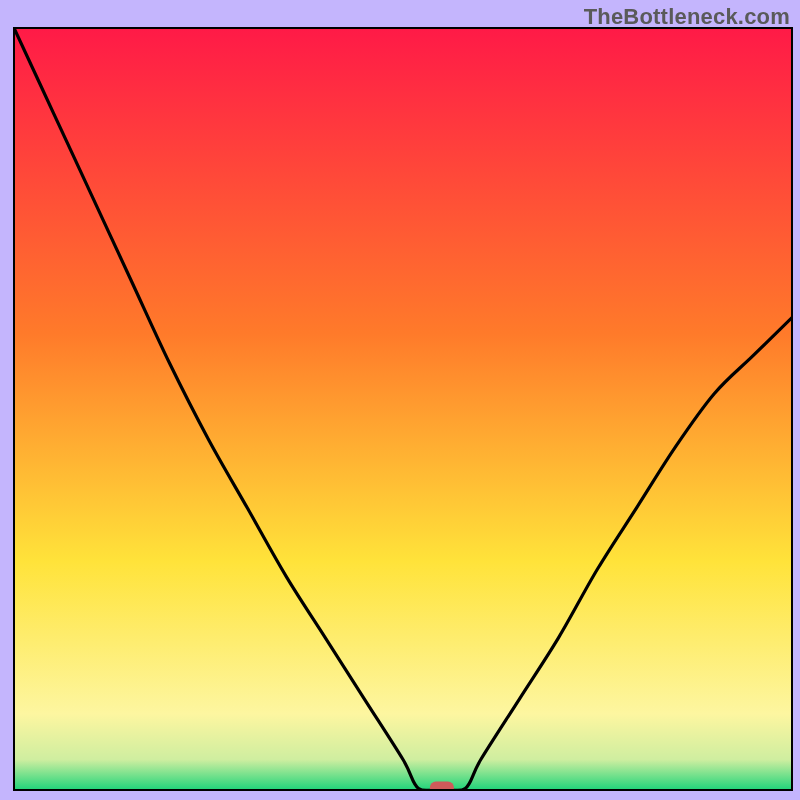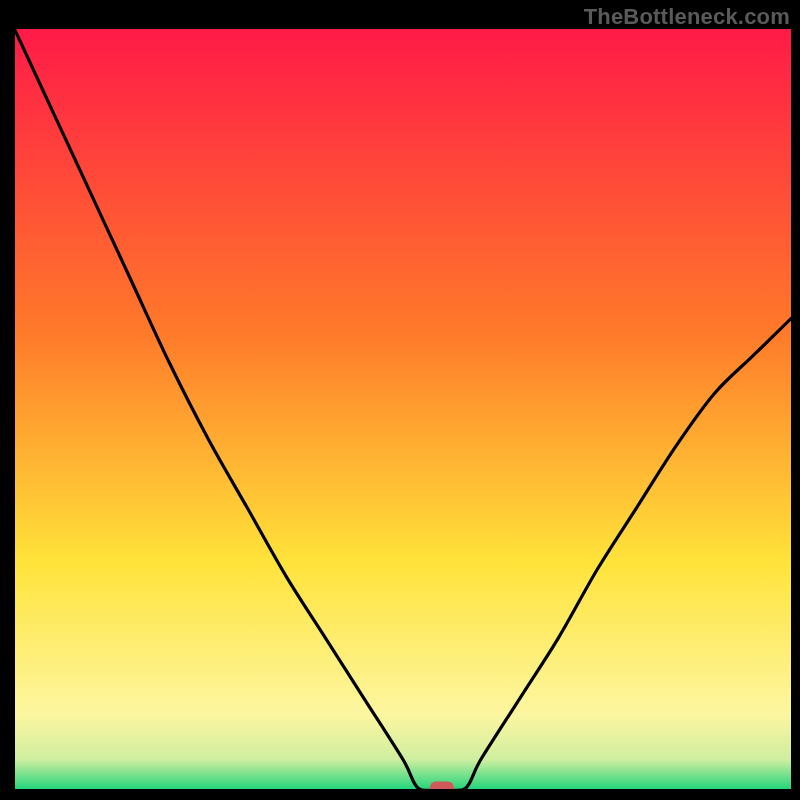--- a/index.html
+++ b/index.html
@@ -8,21 +8,21 @@
     width: 800px;
     height: 800px;
     overflow: hidden;
     background: #ffffff;
     font-family: Arial, Helvetica, sans-serif;
   }
   .container {
     position: relative;
     width: 800px;
     height: 800px;
-    background: #000000;
+    background: #c4b5fd;
   }
   .watermark {
     position: absolute;
     top: 4px;
     right: 10px;
     font-size: 22px;
     font-weight: 600;
     color: #5a5a5a;
     letter-spacing: 0.2px;
     z-index: 20;

